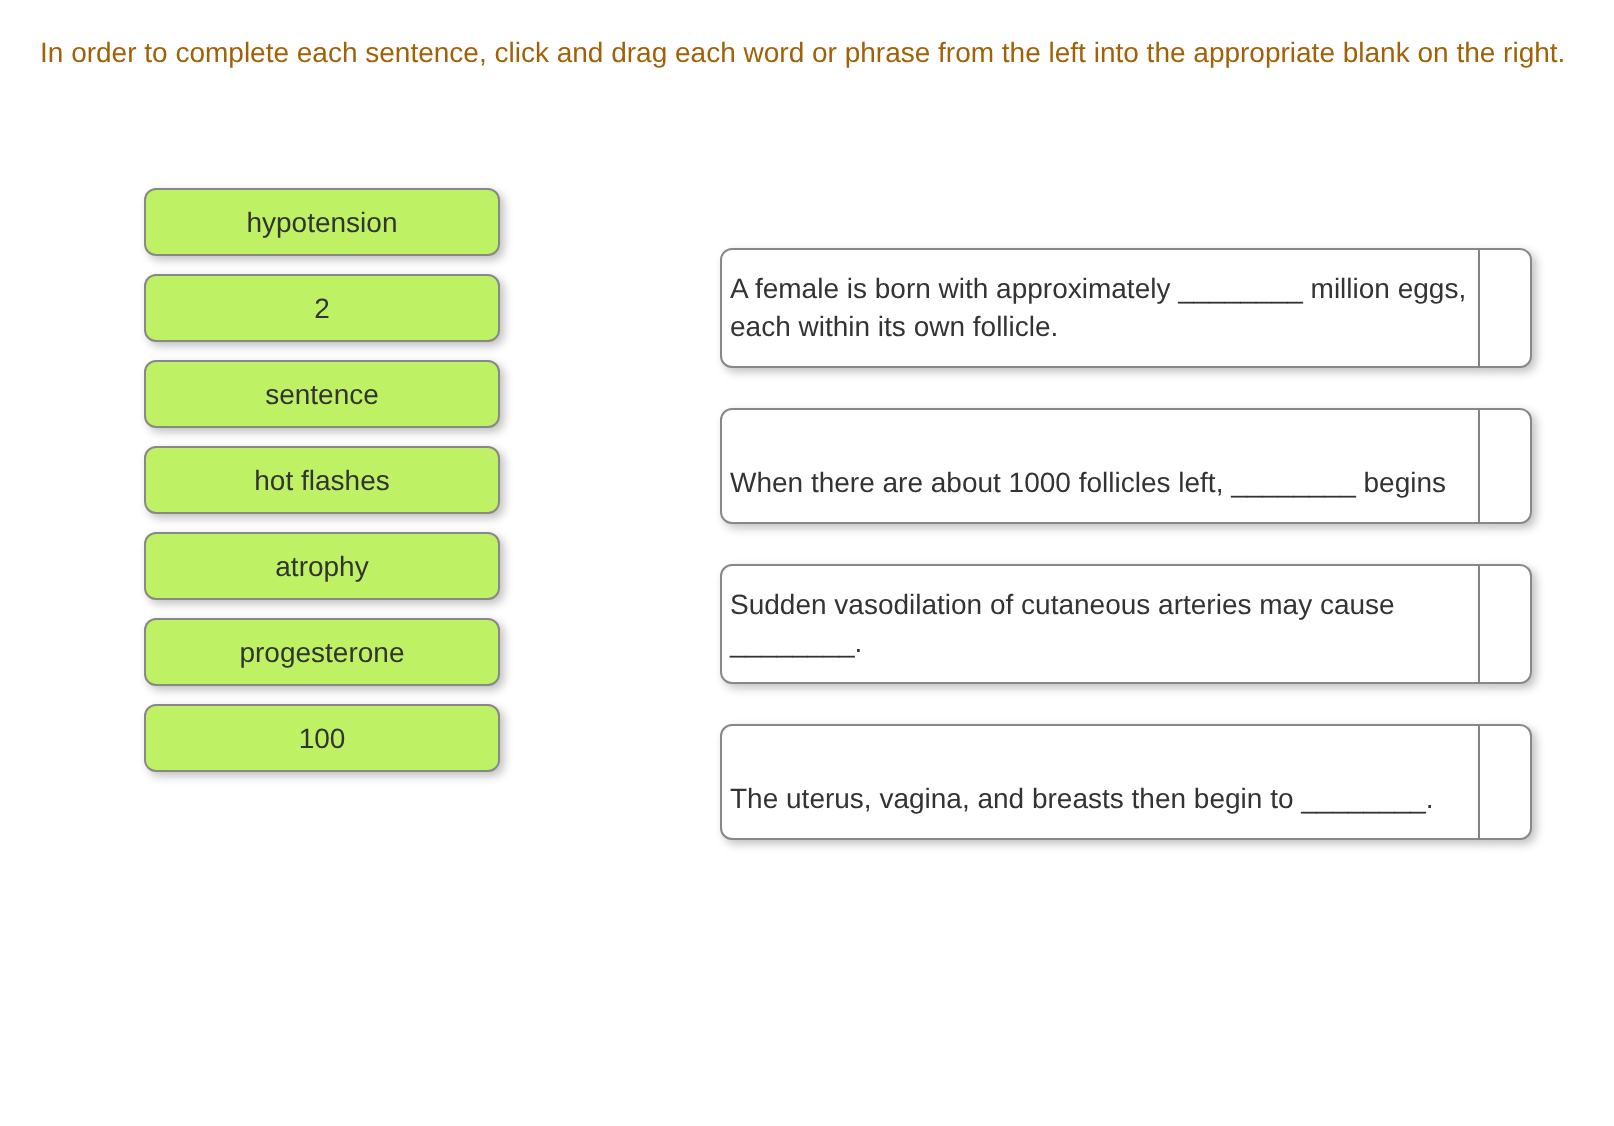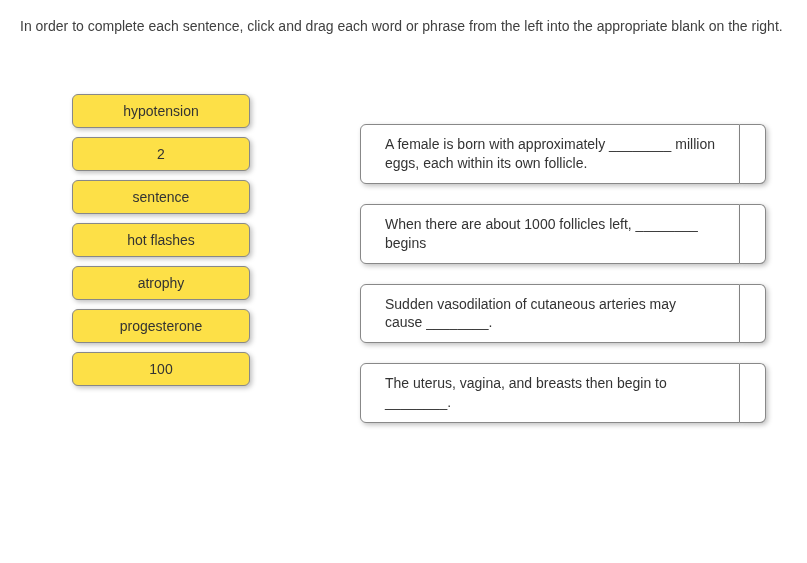--- a/index.html
+++ b/index.html
@@ -8,41 +8,41 @@
       font-size: 14px;
       color: #333;
       background: #fff;
       width: 807px;
       height: 563px;
       padding: 18px 20px;
       position: relative;
     }
     .instruction {
       font-size: 14px;
-      color: #404040;
+      color: #a16207;
       margin-bottom: 60px;
     }
     .content-area {
       display: flex;
       gap: 110px;
       padding-left: 30px;
     }
     .word-bank {
       display: flex;
       flex-direction: column;
       gap: 9px;
       width: 200px;
     }
     .draggable-word {
       border: 1px solid #888;
       border-radius: 6px;
       padding: 8px 10px;
       text-align: center;
       font-size: 14px;
-      background: #fde047;
+      background: #bef264;
       box-shadow: 2px 2px 5px rgba(0,0,0,0.25);
       cursor: move;
       min-height: 34px;
       display: flex;
       align-items: center;
       justify-content: center;
       margin-left: 22px;
     }
     .sentence-list {
       display: flex;
@@ -51,29 +51,29 @@
       width: 420px;
       margin-top: 30px;
     }
     .sentence-row {
       display: flex;
       align-items: stretch;
     }
     .sentence-box {
       border: 1px solid #888;
       border-radius: 6px;
-      padding: 10px 24px;
+      padding: 10px 4px;
       width: 380px;
       font-size: 14px;
       line-height: 1.35;
       background: #fff;
       box-shadow: 2px 2px 5px rgba(0,0,0,0.25);
       min-height: 58px;
       display: flex;
-      align-items: flex-start;
+      align-items: flex-end;
     }
     .drop-slot {
       width: 26px;
       border: 1px solid #888;
       border-left: none;
       border-top-right-radius: 6px;
       border-bottom-right-radius: 6px;
       background: #fff;
       box-shadow: 2px 2px 5px rgba(0,0,0,0.25);
     }

